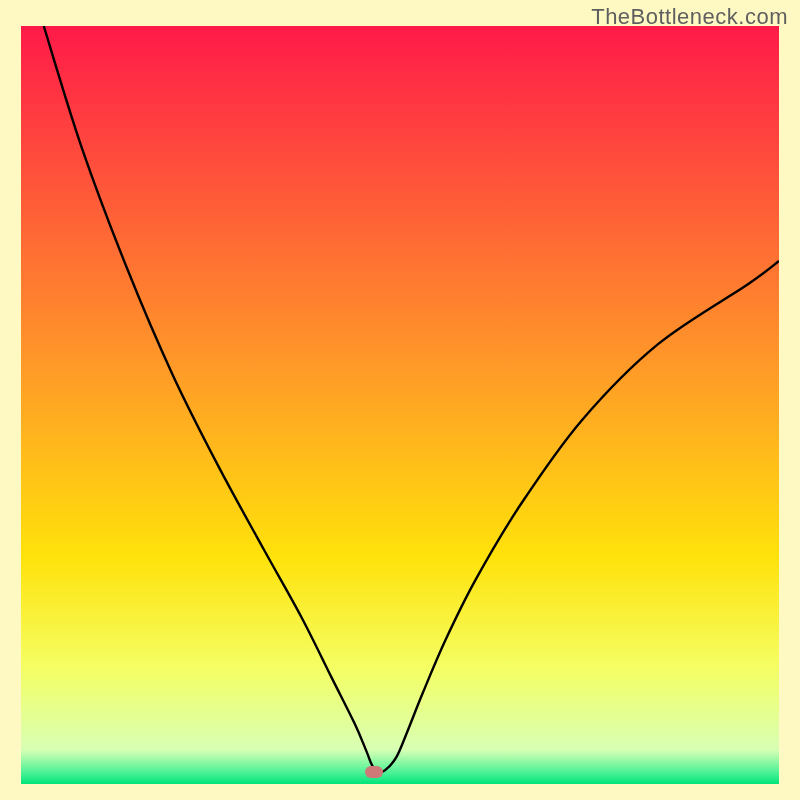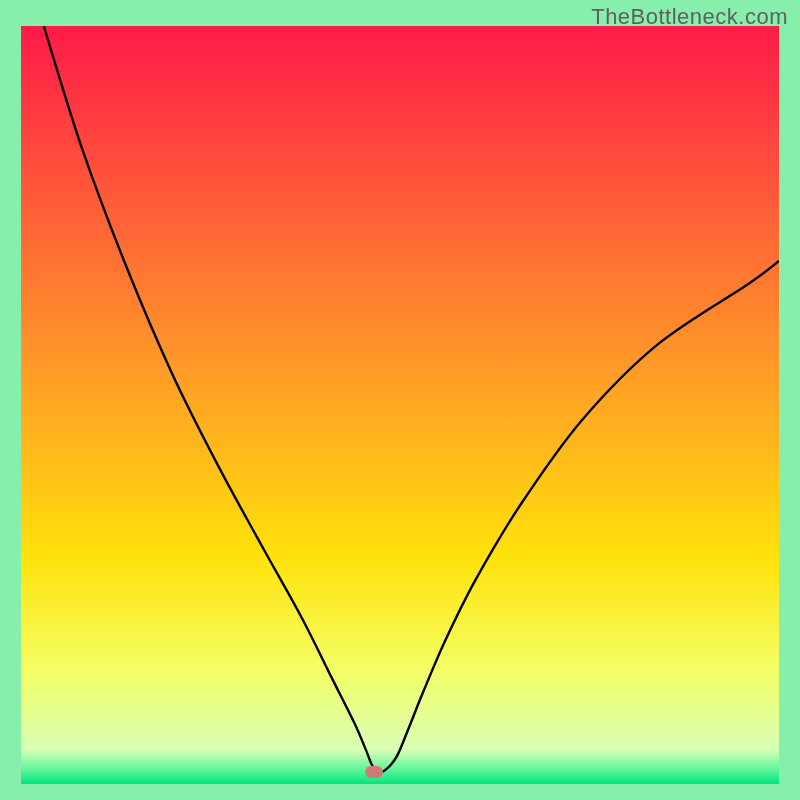--- a/index.html
+++ b/index.html
@@ -8,21 +8,21 @@
     width: 800px;
     height: 800px;
     background: #000;
     overflow: hidden;
     font-family: Arial, Helvetica, sans-serif;
   }
   .frame {
     position: relative;
     width: 800px;
     height: 800px;
-    background: #86efac;
+    background: #fef9c3;
   }
   .watermark {
     position: absolute;
     top: 4px;
     right: 12px;
     color: #5f5f5f;
     font-size: 22px;
     font-weight: 500;
     letter-spacing: 0.5px;
     z-index: 5;

